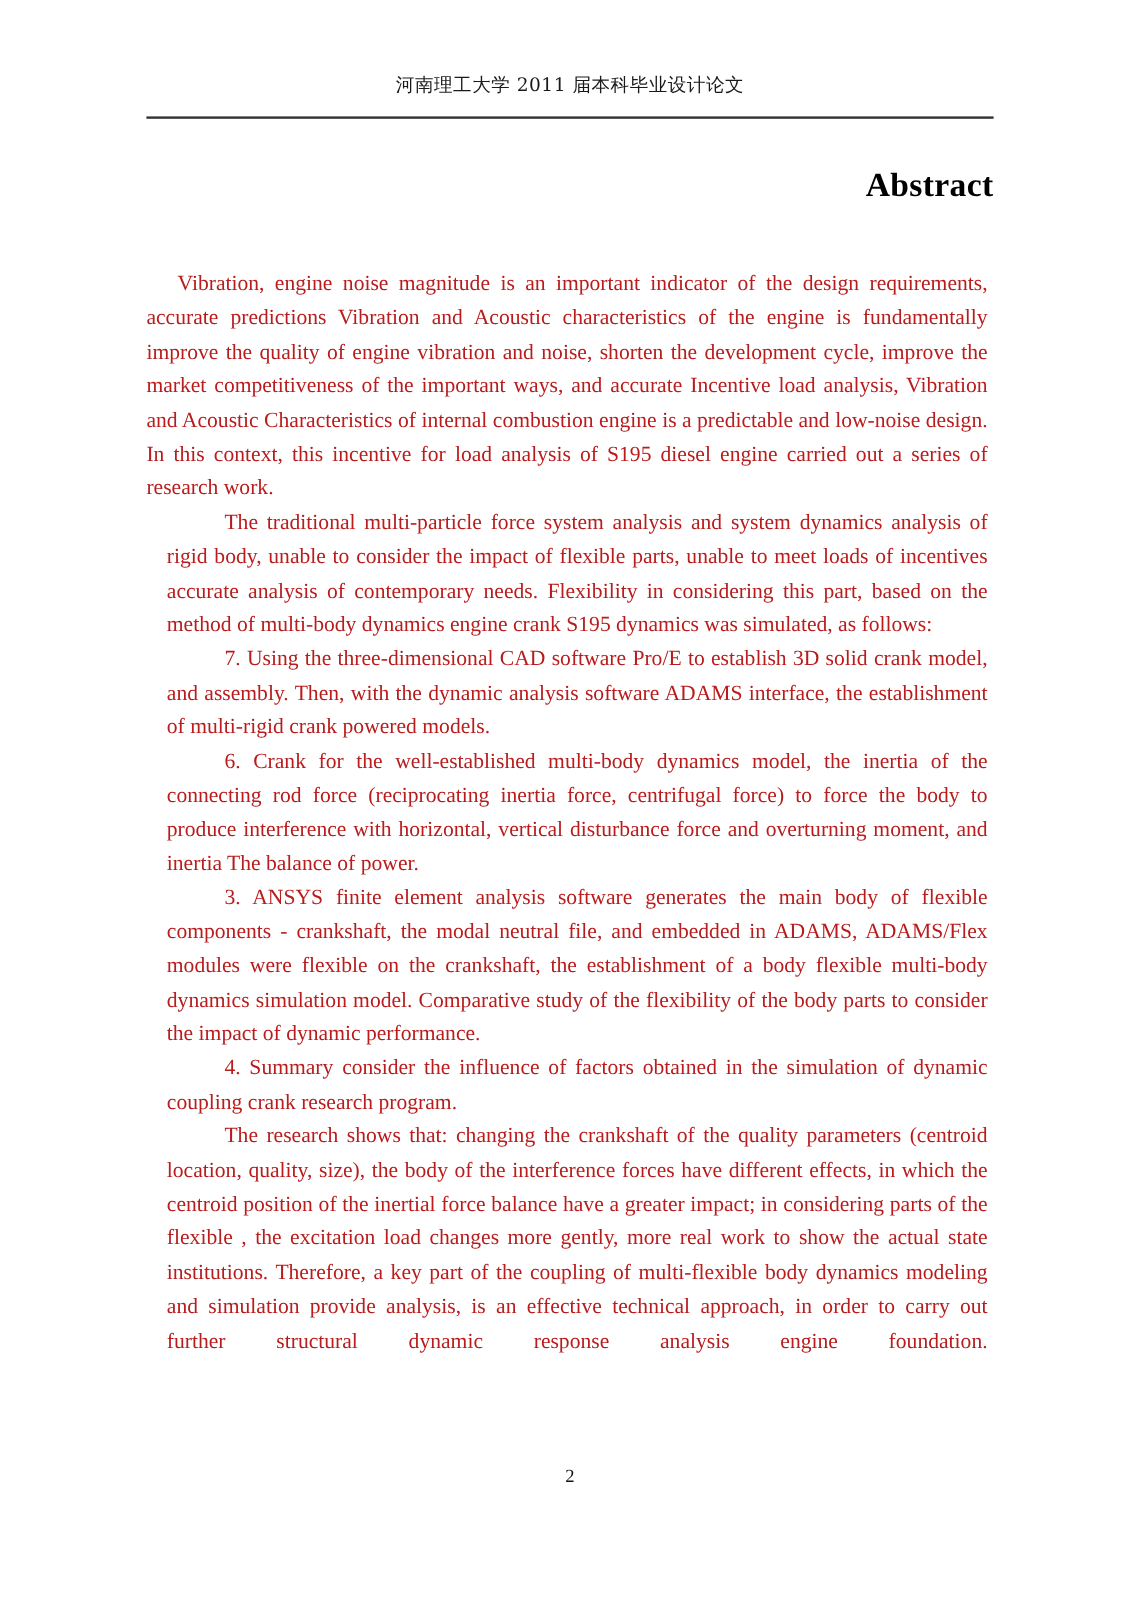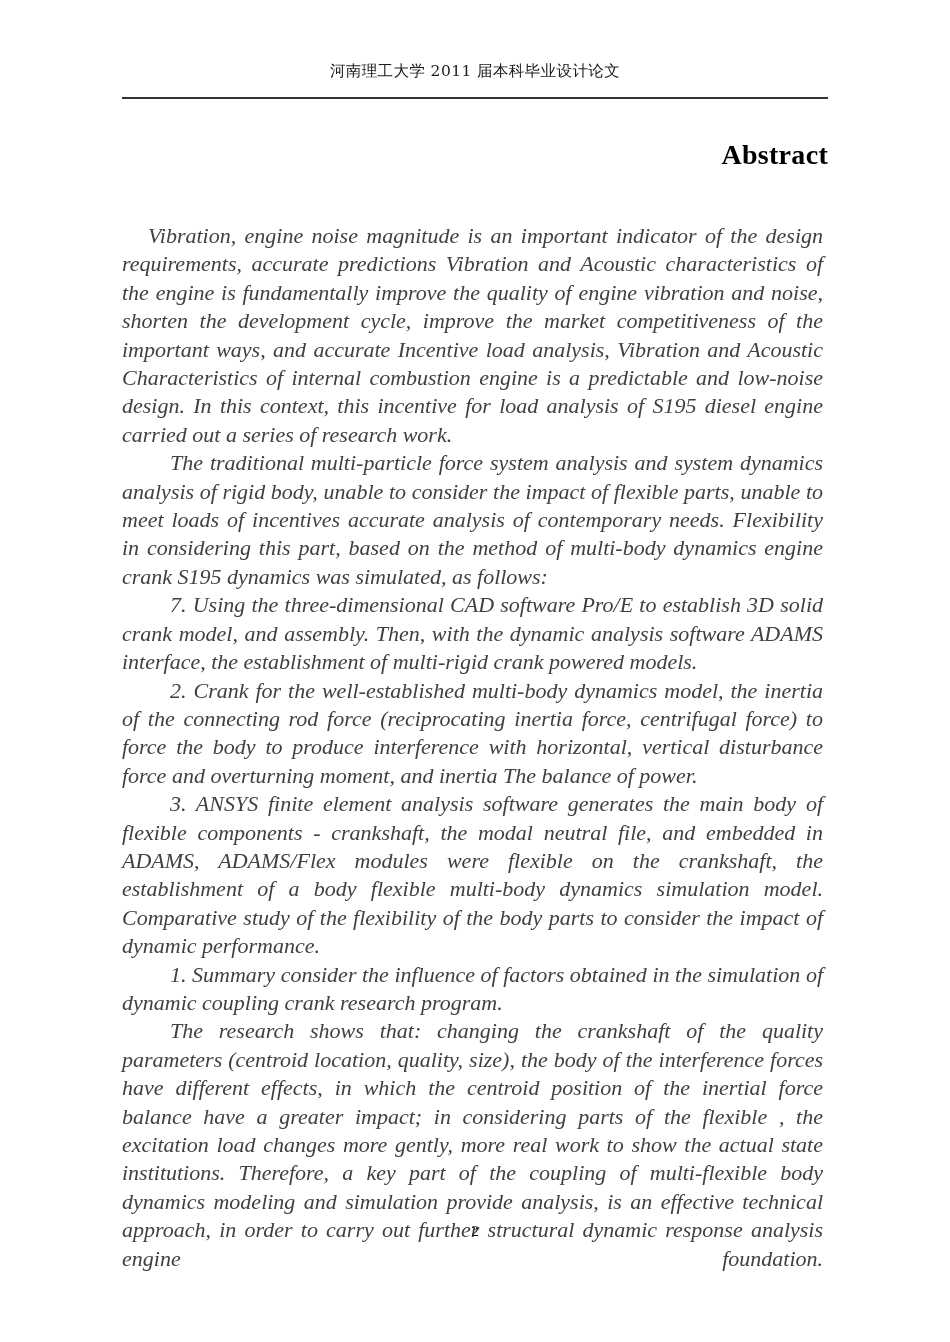--- a/index.html
+++ b/index.html
@@ -61,30 +61,29 @@
   }
   
   .body-block {
     position: absolute;
     left: 122px;
     top: 222px;
     width: 701px;
   }
   .para {
     margin: 0 0 0 0;
-    font-size: 22px;
+    font-size: 18px;
     line-height: 28.4px;
     text-align: justify;
     text-justify: inter-word;
-    color: #404040;
+    color: #b91c1c;
     hyphens: none;
-    font-style: italic;
   }
   .para.first { text-indent: 26px; }
-  .para.indent { text-indent: 48px; }
+  .para.indent { text-indent: 48px; margin-left: 17px; }
   .para:last-child::after {
     content: "";
     display: inline-block;
     width: 100%;
   }
   
   .page-number {
     position: absolute;
     left: 0;
     top: 1222px;
@@ -103,21 +102,21 @@
     <div class="header-text">河南理工大学 2011 届本科毕业设计论文</div>
   </div>
   <div class="header-rule"></div>
 
   <div class="doc-title">Abstract</div>
 
   <div class="body-block">
     <p class="para first">Vibration, engine noise magnitude is an important indicator of the design requirements, accurate predictions Vibration and Acoustic characteristics of the engine is fundamentally improve the quality of engine vibration and noise, shorten the development cycle, improve the market competitiveness of the important ways, and accurate Incentive load analysis, Vibration and Acoustic Characteristics of internal combustion engine is a predictable and low-noise design. In this context, this incentive for load analysis of S195 diesel engine carried out a series of research work.</p>
     <p class="para indent">The traditional multi-particle force system analysis and system dynamics analysis of rigid body, unable to consider the impact of flexible parts, unable to meet loads of incentives accurate analysis of contemporary needs. Flexibility in considering this part, based on the method of multi-body dynamics engine crank S195 dynamics was simulated, as follows:</p>
     <p class="para indent">7. Using the three-dimensional CAD software Pro/E to establish 3D solid crank model, and assembly. Then, with the dynamic analysis software ADAMS interface, the establishment of multi-rigid crank powered models.</p>
-    <p class="para indent">2. Crank for the well-established multi-body dynamics model, the inertia of the connecting rod force (reciprocating inertia force, centrifugal force) to force the body to produce interference with horizontal, vertical disturbance force and overturning moment, and inertia The balance of power.</p>
+    <p class="para indent">6. Crank for the well-established multi-body dynamics model, the inertia of the connecting rod force (reciprocating inertia force, centrifugal force) to force the body to produce interference with horizontal, vertical disturbance force and overturning moment, and inertia The balance of power.</p>
     <p class="para indent">3. ANSYS finite element analysis software generates the main body of flexible components - crankshaft, the modal neutral file, and embedded in ADAMS, ADAMS/Flex modules were flexible on the crankshaft, the establishment of a body flexible multi-body dynamics simulation model. Comparative study of the flexibility of the body parts to consider the impact of dynamic performance.</p>
-    <p class="para indent">1. Summary consider the influence of factors obtained in the simulation of dynamic coupling crank research program.</p>
+    <p class="para indent">4. Summary consider the influence of factors obtained in the simulation of dynamic coupling crank research program.</p>
     <p class="para indent">The research shows that: changing the crankshaft of the quality parameters (centroid location, quality, size), the body of the interference forces have different effects, in which the centroid position of the inertial force balance have a greater impact; in considering parts of the flexible , the excitation load changes more gently, more real work to show the actual state institutions. Therefore, a key part of the coupling of multi-flexible body dynamics modeling and simulation provide analysis, is an effective technical approach, in order to carry out further structural dynamic response analysis engine foundation.</p>
   </div>
 
   <div class="page-number">2</div>
 
 </div>
 
 </body></html>

